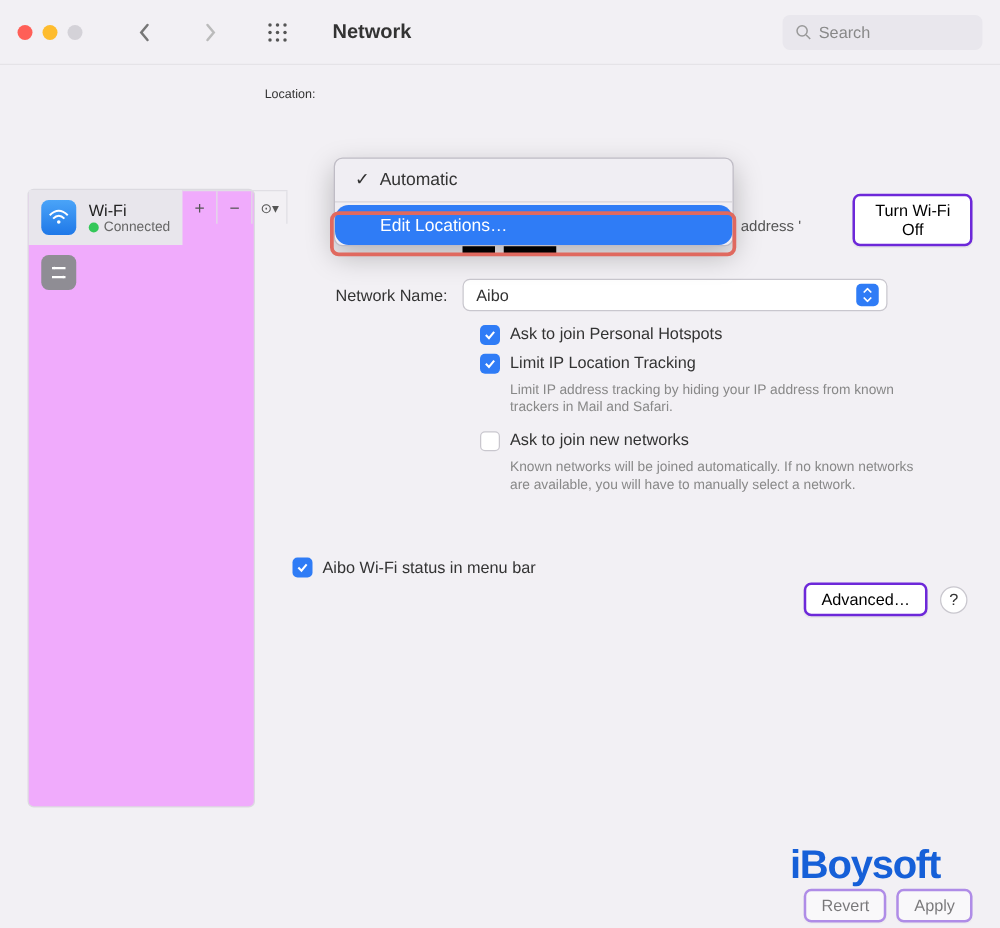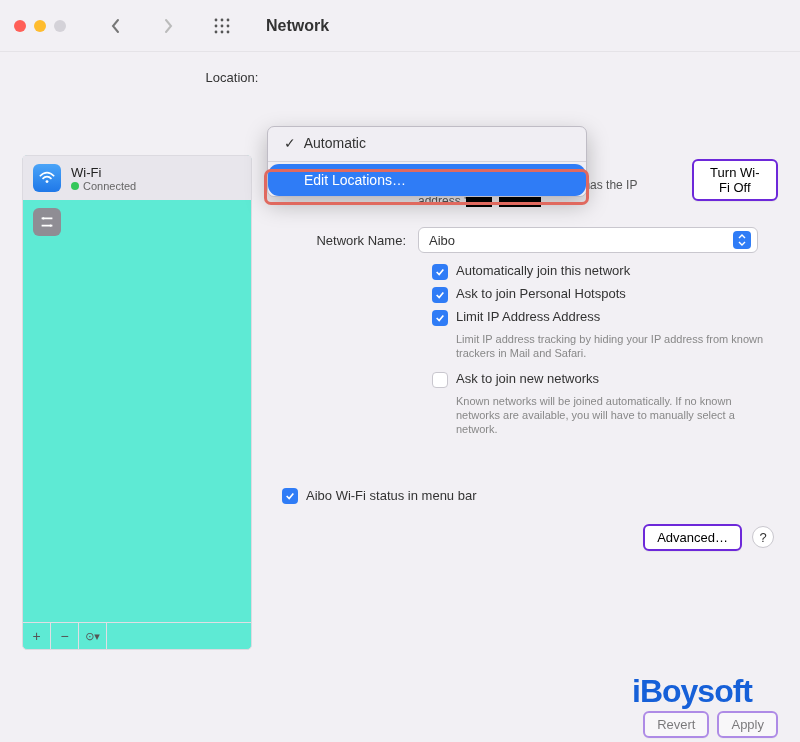--- a/index.html
+++ b/index.html
@@ -13,31 +13,31 @@
 .dot.gray { background: #d4d2d8; }
 .navbtn { width: 28px; height: 28px; display: flex; align-items: center; justify-content: center; color: #888; border-radius: 6px; }
 .title { font-size: 16px; font-weight: 600; color: #333; margin-left: 4px; }
 .grid-icon { margin: 0 8px; color: #555; }
 .spacer { flex: 1; }
 .search { display:flex; align-items:center; gap:6px; background: #e9e7ed; border-radius: 6px; padding: 4px 10px; width: 160px; height: 28px; color: #888; font-size: 13px; }
 
 .content { position: relative; padding: 0; }
 
 .location-row { padding: 18px 0 10px 0; display: flex; align-items: center; justify-content: center; gap: 6px; }
-.location-label { font-size: 13px; color: #333; margin-right: 6px; }
+.location-label { font-size: 10px; color: #333; margin-right: 6px; }
 
 .dropdown { position: absolute; left: 267px; top: 74px; width: 320px; background: #f0eef3; border: 1px solid #bfbcc5; border-radius: 7px; box-shadow: 0 8px 22px rgba(0,0,0,0.25); overflow: hidden; z-index: 10; }
 .drop-item { padding: 8px 16px; font-size: 14px; color: #333; display:flex; align-items:center; gap:8px; }
 .drop-sep { height: 1px; background: #d6d3da; margin: 2px 0; }
 .drop-item.selected { background: #2f7cf6; color: #fff; position: relative; border-radius: 11px; }
 .highlight-border { position:absolute; left:264px; top:117px; width:325px; height:36px; border: 3px solid #e0695f; border-radius: 7px; z-index:11; pointer-events:none; }
 
 .main { display: flex; padding: 0 22px 0 22px; gap: 16px; margin-top: 60px; }
 
-.sidebar { width: 230px; background: #5eead4; border: 1px solid #dcdae0; border-radius: 5px; height: 495px; display:flex; flex-direction:column; }
+.sidebar { width: 182px; background: #f0abfc; border: 1px solid #dcdae0; border-radius: 5px; height: 495px; display:flex; flex-direction:row; }
 .side-list { flex:1; }
 .side-item { display:flex; align-items:center; gap:10px; padding: 8px 10px; }
 .side-item.active { background: #e8e6ec; }
 .side-icon { width: 28px; height: 28px; border-radius: 6px; display:flex; align-items:center; justify-content:center; color:#fff; }
 .wifi-icon { background: linear-gradient(#4aa4f8,#1f78e8); }
 .tb-icon { background: #8f8d94; }
 .side-text { display:flex; flex-direction:column; }
 .side-title { font-size: 13px; color:#222; }
 .side-sub { font-size: 11px; display:flex; align-items:center; gap:4px; }
 .sub-dot { width:8px; height:8px; border-radius:50%; display:inline-block; }
@@ -66,21 +66,21 @@
 .chk-desc { font-size:11px; color:#888; margin:2px 0 10px 188px; max-width: 330px; line-height:1.3; }
 
 .menu-row { display:flex; align-items:center; gap:8px; margin: 14px 0 0 14px; }
 
 .bottom { position:absolute; bottom:4px; right:22px; display:flex; gap:8px; }
 .btn-dim { opacity:0.5; }
 
 .watermark { position:absolute; bottom:32px; right:48px; font-size:32px; font-weight:900; color:#1660d8; letter-spacing:-1px; pointer-events:none; }
 .watermark .i { color:#1660d8; }
 .help { width:22px; height:22px; border-radius:50%; background:#fff; border:1px solid #c9c7ce; display:flex; align-items:center; justify-content:center; font-size:13px; margin-left:6px; }
-.adv-row { display:flex; align-items:center; justify-content:flex-end; margin-top: 20px; margin-right: 4px; gap:4px;}
+.adv-row { display:flex; align-items:center; justify-content:flex-end; margin-top: 4px; margin-right: 4px; gap:4px;}
 
 svg { display:block; }
 </style>
 </head>
 <body>
 
 <div class="titlebar">
   <div class="traffic">
     <div class="dot red"></div>
     <div class="dot yellow"></div>
@@ -106,20 +106,27 @@
           <circle cx="8" cy="8" r="1.4"></circle>
           <circle cx="14" cy="8" r="1.4"></circle>
           <circle cx="2" cy="14" r="1.4"></circle>
           <circle cx="8" cy="14" r="1.4"></circle>
           <circle cx="14" cy="14" r="1.4"></circle>
         </g>
       </svg>
   </div>
   <div class="title">Network</div>
   <div class="spacer"></div>
+  <div class="search">
+    <svg width="13" height="13" viewBox="0 0 16 16">
+        <circle cx="7" cy="7" r="5" stroke="#999" stroke-width="1.5" fill="none"></circle>
+        <line x1="11" y1="11" x2="15" y2="15" stroke="#999" stroke-width="1.5"></line>
+      </svg>
+    <span>Search</span>
+  </div>
 </div>
 
 <div class="content">
   <div class="location-row">
     <span class="location-label" style="margin-left:-330px;">Location:</span>
   </div>
 
   <div class="dropdown">
     <div class="drop-item">
       <span>✓</span>
@@ -195,37 +202,29 @@
           </div>
         </div>
       </div>
 
       <div class="check-row">
         <div class="chk on">
             <svg width="10" height="10" viewBox="0 0 12 12">
               <path d="M2 6 L5 9 L10 3" stroke="#fff" stroke-width="2" fill="none"></path>
             </svg>
           </div>
-        <span class="chk-text">Automatically join this network</span>
+        <span class="chk-text">Ask to join Personal Hotspots</span>
       </div>
       <div class="check-row">
         <div class="chk on">
             <svg width="10" height="10" viewBox="0 0 12 12">
               <path d="M2 6 L5 9 L10 3" stroke="#fff" stroke-width="2" fill="none"></path>
             </svg>
           </div>
-        <span class="chk-text">Ask to join Personal Hotspots</span>
-      </div>
-      <div class="check-row">
-        <div class="chk on">
-            <svg width="10" height="10" viewBox="0 0 12 12">
-              <path d="M2 6 L5 9 L10 3" stroke="#fff" stroke-width="2" fill="none"></path>
-            </svg>
-          </div>
-        <span class="chk-text">Limit IP Address Address</span>
+        <span class="chk-text">Limit IP Location Tracking</span>
       </div>
       <div class="chk-desc">Limit IP address tracking by hiding your IP address from known trackers in Mail and Safari.</div>
 
       <div class="check-row">
         <div class="chk off"></div>
         <span class="chk-text">Ask to join new networks</span>
       </div>
       <div class="chk-desc">Known networks will be joined automatically. If no known networks are available, you will have to manually select a network.</div>
 
       <div class="menu-row" style="margin-top:50px;">

